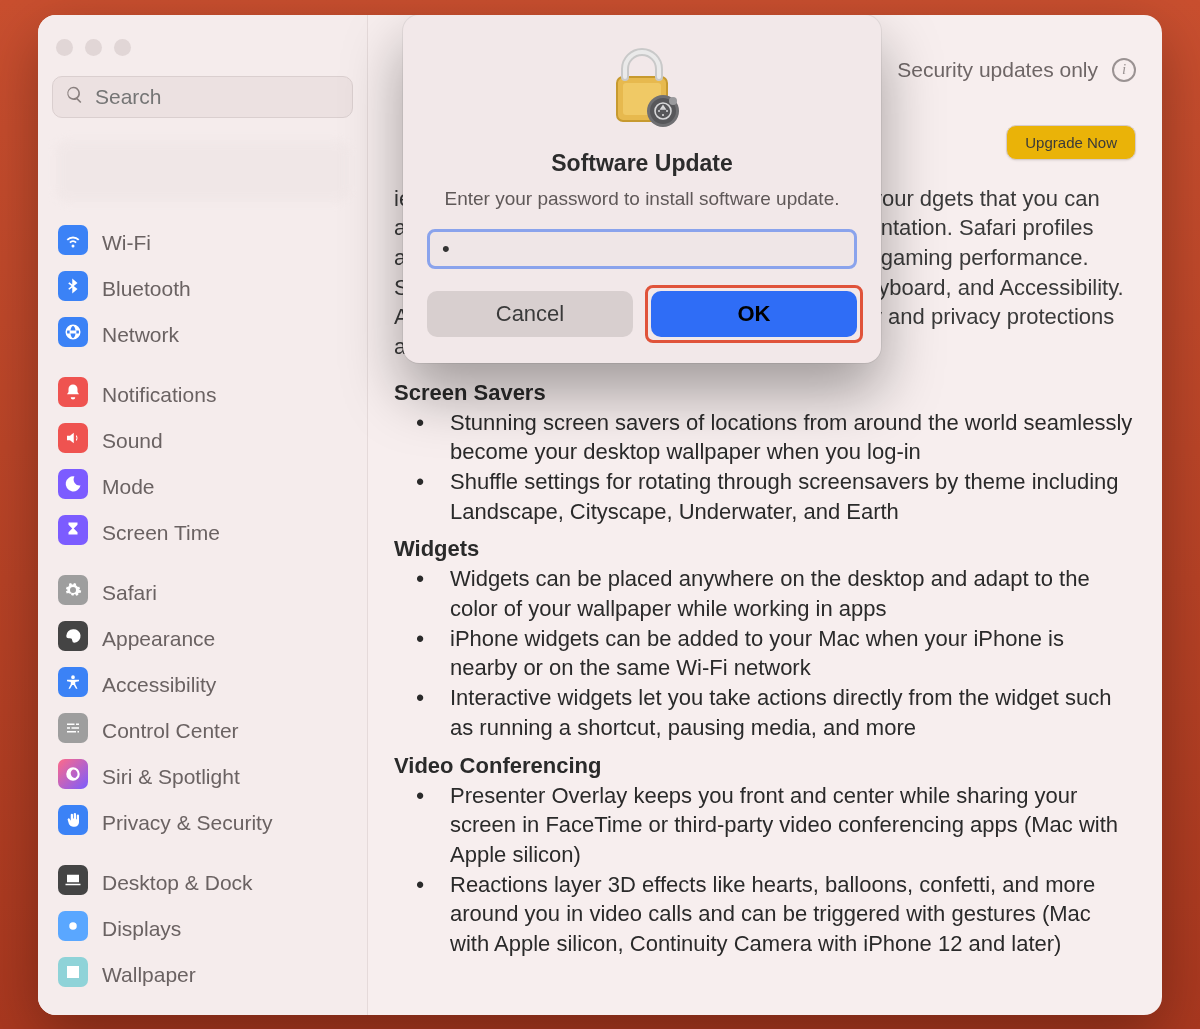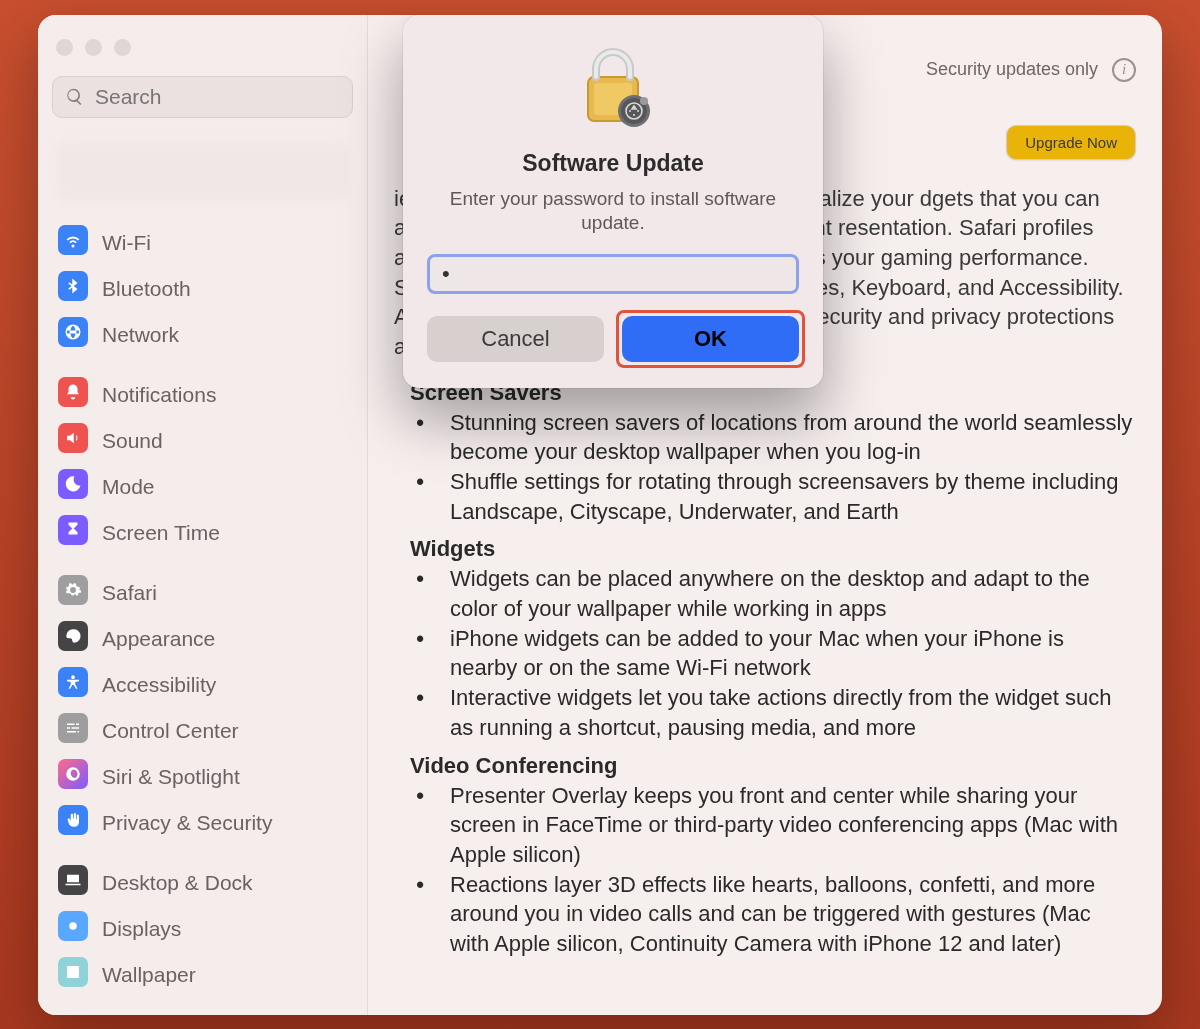--- a/index.html
+++ b/index.html
@@ -31,21 +31,21 @@
     border-right: 1px solid #e5dada;
     padding: 18px 14px 0 14px;
     overflow: hidden;
   }
   .traffic { display: flex; gap: 12px; margin: 6px 0 20px 4px; }
   .traffic span {
     width: 17px; height: 17px; border-radius: 50%;
     background: #e1d6d6; display: inline-block;
   }
   .search {
-    display: flex; align-items: center;
+    display: flex; 
     background: #ece1e1; border-radius: 10px;
     padding: 8px 12px; gap: 10px;
     border: 1px solid #dacfcf;
   }
   .search input {
     border: none; background: transparent; outline: none;
     font-size: 21px; color: #7a6f6f; width: 100%;
   }
   .search svg { width: 20px; height: 20px; flex: none; }
   .userbox {
@@ -72,42 +72,42 @@
   .pink  { background: linear-gradient(135deg,#ff6a88,#7a5cff);}
   .sky   { background:#5aa7ff; }
   .teal  { background:#8fd3d8; }
 
   
   .main { flex: 1; padding: 0 26px 0 26px; overflow: hidden; }
   .topbar {
     display: flex; justify-content: flex-end; align-items: center;
     gap: 14px; height: 110px;
   }
-  .muted { color: #6e6666; font-size: 18px; }
+  .muted { color: #6e6666; font-size: 21px; }
   .info-icon {
     width: 24px; height: 24px; border: 2px solid #9a9292; border-radius: 50%;
     display: flex; align-items: center; justify-content: center;
     color: #9a9292; font-family: Georgia, serif; font-style: italic; font-size: 15px;
   }
   .upgrade-row { display:flex; justify-content:flex-end; margin-bottom: 24px; }
   .btn-upgrade {
     background: #eab308; border: 1px solid #d6cccc; border-radius: 10px;
     padding: 8px 18px; font-size: 15px; color: #3a3a3a;
     box-shadow: 0 1px 2px rgba(0,0,0,.08);
   }
   .desc { line-height: 1.35; color: #3a3a3a; font-size: 22px; margin: 10px 0 18px 0; }
-  .section-title { font-weight: 700; font-size: 22px; margin-top: 10px; margin-left: 16px; }
+  .section-title { font-weight: 700; font-size: 22px; margin-top: 10px; }
   .bullets { margin-top: 2px; }
   .bline { display:flex; gap: 26px; line-height:1.35; font-size:22px; }
   .bline .dot { width: 30px; text-align: right; font-weight: 700; }
   .bline .txt { flex: 1; }
 
   
   .modal {
-    position: absolute; top: 0; left: 365px; width: 420px;
+    position: absolute; top: 0; left: 365px; width: 478px;
     background: #f2e8e9; border-radius: 16px;
     box-shadow: 0 30px 60px rgba(0,0,0,.35), 0 0 0 1px rgba(0,0,0,.06);
     padding: 22px 24px 26px 24px;
     display: flex; flex-direction: column; align-items: center;
   }
   .lock { margin-top: 6px; margin-bottom: 14px; }
   .modal h2 { font-size: 23px; font-weight: 700; color: #2c2c2c; margin-bottom: 10px;}
   .modal p  { font-size: 19px; color: #5f5858; text-align: center; line-height: 1.3; margin-bottom: 18px;}
   .modal .pw {
     width: 100%; height: 40px; border-radius: 8px;

